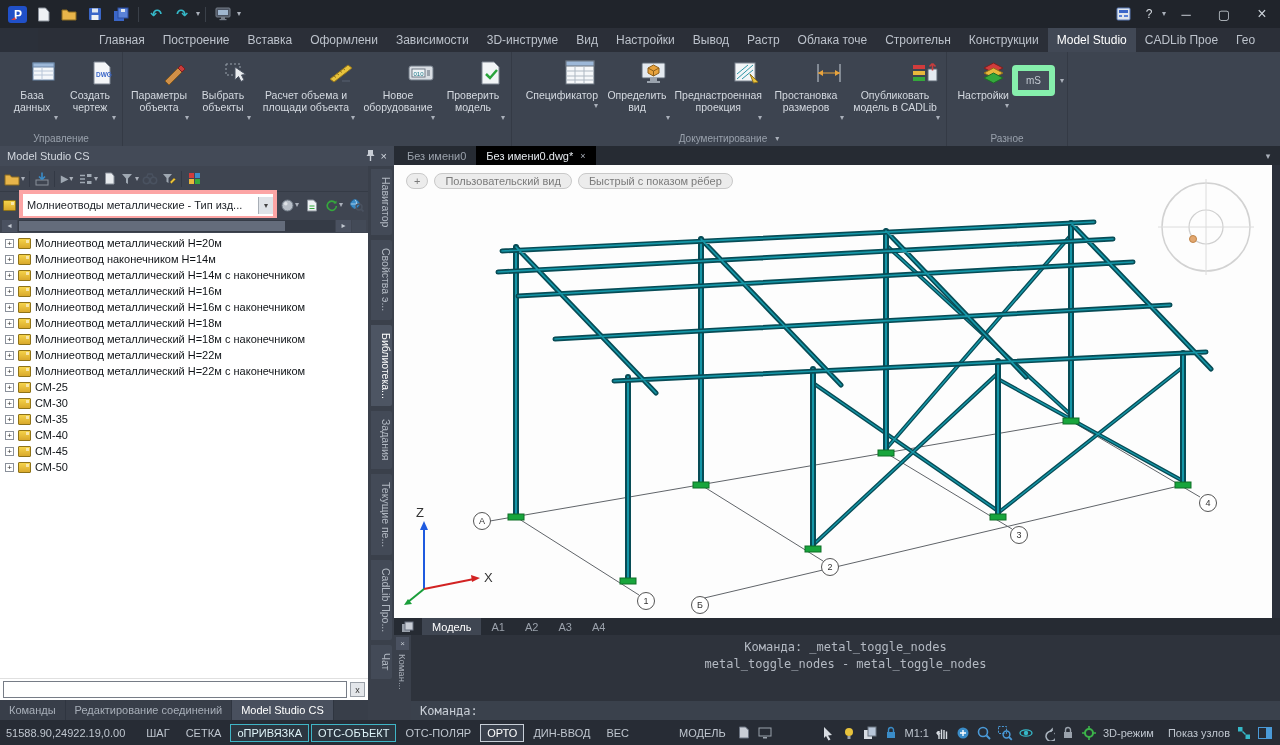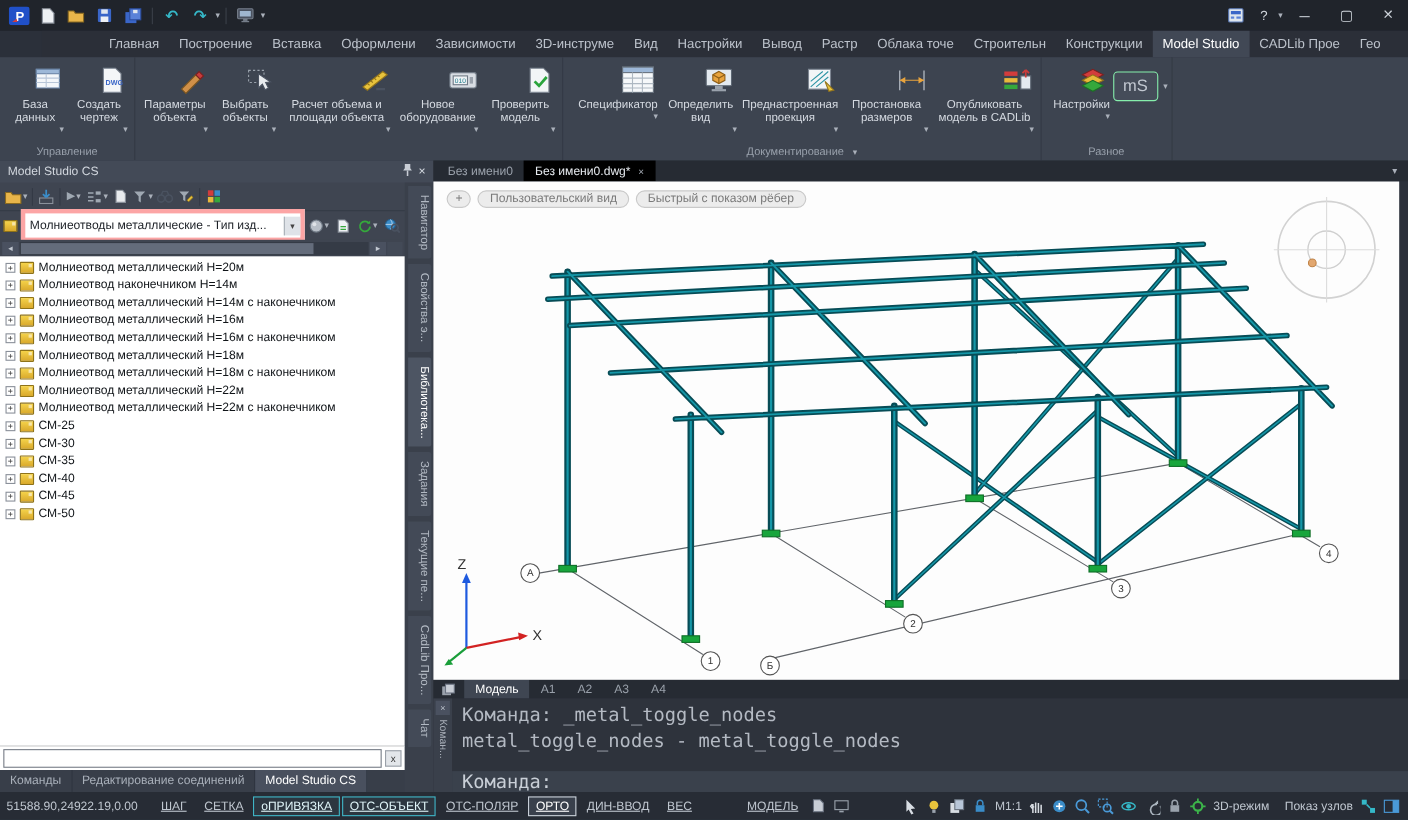--- a/index.html
+++ b/index.html
@@ -24,21 +24,21 @@
   
   .ribbon { height:94px; background:#3d4450; display:flex; }
   .rgroup { display:flex; flex-direction:column; border-right:1px solid #343a45; }
   .rgroup-body { flex:1; display:flex; align-items:flex-start; padding:3px 3px 0; }
   .rgroup-label { height:15px; font-size:10px; color:#99a1ac; display:flex; align-items:center; justify-content:center; gap:8px; padding:0 20px; }
   .rgroup-spacer { flex:1; }
   .rbtn { display:flex; flex-direction:column; align-items:flex-end; padding:2px 3px 0; font-size:10.5px; line-height:1.12; color:#d4d9e0; text-align:center; height:76px; }
   .rbtn .ric { height:32px; display:flex; align-items:center; justify-content:center; margin-bottom:1px; }
   .rlabel { display:block; }
   .ms-wrap { display:flex; align-items:center; gap:5px; padding-top:10px; }
-  .ms-box { border:1px solid #86efac; border-radius:4px; padding:4px 8px; color:#c2c8d1; font-size:15px; background:#454c59; }
+  .ms-box { border:6px solid #86efac; border-radius:4px; padding:4px 8px; color:#c2c8d1; font-size:10px; background:#454c59; }
 
   
   .main { display:flex; height:574px; }
 
   
   .left { width:394px; display:flex; flex-direction:column; background:#3f4551; }
   .lp-header { height:20px; background:#434a57; display:flex; align-items:center; font-size:11px; color:#d2d7de; padding:0 7px; gap:5px; }
   .lp-header .sp { flex:1; }
   .lp-row { flex:1; display:flex; min-height:0; }
   .lp-body { width:368px; display:flex; flex-direction:column; min-width:0; }
@@ -93,28 +93,28 @@
 
   .layout-tabs { height:17px; background:#262b33; display:flex; align-items:stretch; font-size:11px; }
   .lt-icon { width:28px; display:flex; align-items:center; justify-content:center; }
   .ltab { padding:0 10px; display:flex; align-items:center; color:#9aa1ab; }
   .ltab.active { background:#3f4652; color:#ffffff; }
 
   .cmd { height:85px; background:#2e333c; display:flex; }
   .cmd-strip { width:17px; background:#3a404b; display:flex; flex-direction:column; align-items:center; padding-top:2px; gap:4px; }
   .cmd-x { width:13px; height:13px; font-size:8px; color:#c2c8d1; display:flex; align-items:center; justify-content:center; background:#4a5160; }
   .cmd-vlabel { writing-mode:vertical-rl; font-size:9.5px; color:#aab0ba; }
-  .cmd-main { flex:1; display:flex; flex-direction:column; font-family:"DejaVu Sans Mono","Liberation Mono",monospace; font-size:17px; color:#b4bac3; min-width:0; }
+  .cmd-main { flex:1; display:flex; flex-direction:column; font-family:"DejaVu Sans Mono","Liberation Mono",monospace; font-size:12px; color:#b4bac3; min-width:0;text-align:center; }
   .cmd-hist { flex:1; padding:4px 9px; line-height:1.4; white-space:pre; overflow:hidden; }
   .cmd-prompt { height:19px; background:#3a414c; display:flex; align-items:center; padding:0 9px; color:#c9cfd7; }
 
   
   .statusbar { height:25px; background:#272c35; display:flex; align-items:center; font-size:11px; color:#bfc6cf; padding:0 6px; gap:2px; }
   .st-coords { margin-right:12px; white-space:nowrap; }
-  .st-toggle { padding:2px 6px; white-space:nowrap; border:1px solid transparent;text-decoration:underline; }
+  .st-toggle { padding:2px 6px; white-space:nowrap; border:1px solid transparent; }
   .st-toggle.active { border:1px solid #3fb5c6; background:#2c3640; color:#dff4f8; }
   .st-toggle.ortho-active { border:1px solid #c8cfd8; background:#39404c; color:#ffffff; }
   .st-icon { width:19px; height:19px; display:flex; align-items:center; justify-content:center; }
   .st-label { white-space:nowrap; padding:0 2px; }
   .st-flex { flex:1; }
 </style>
 </head>
 <body>
 
 <div class="titlebar">

